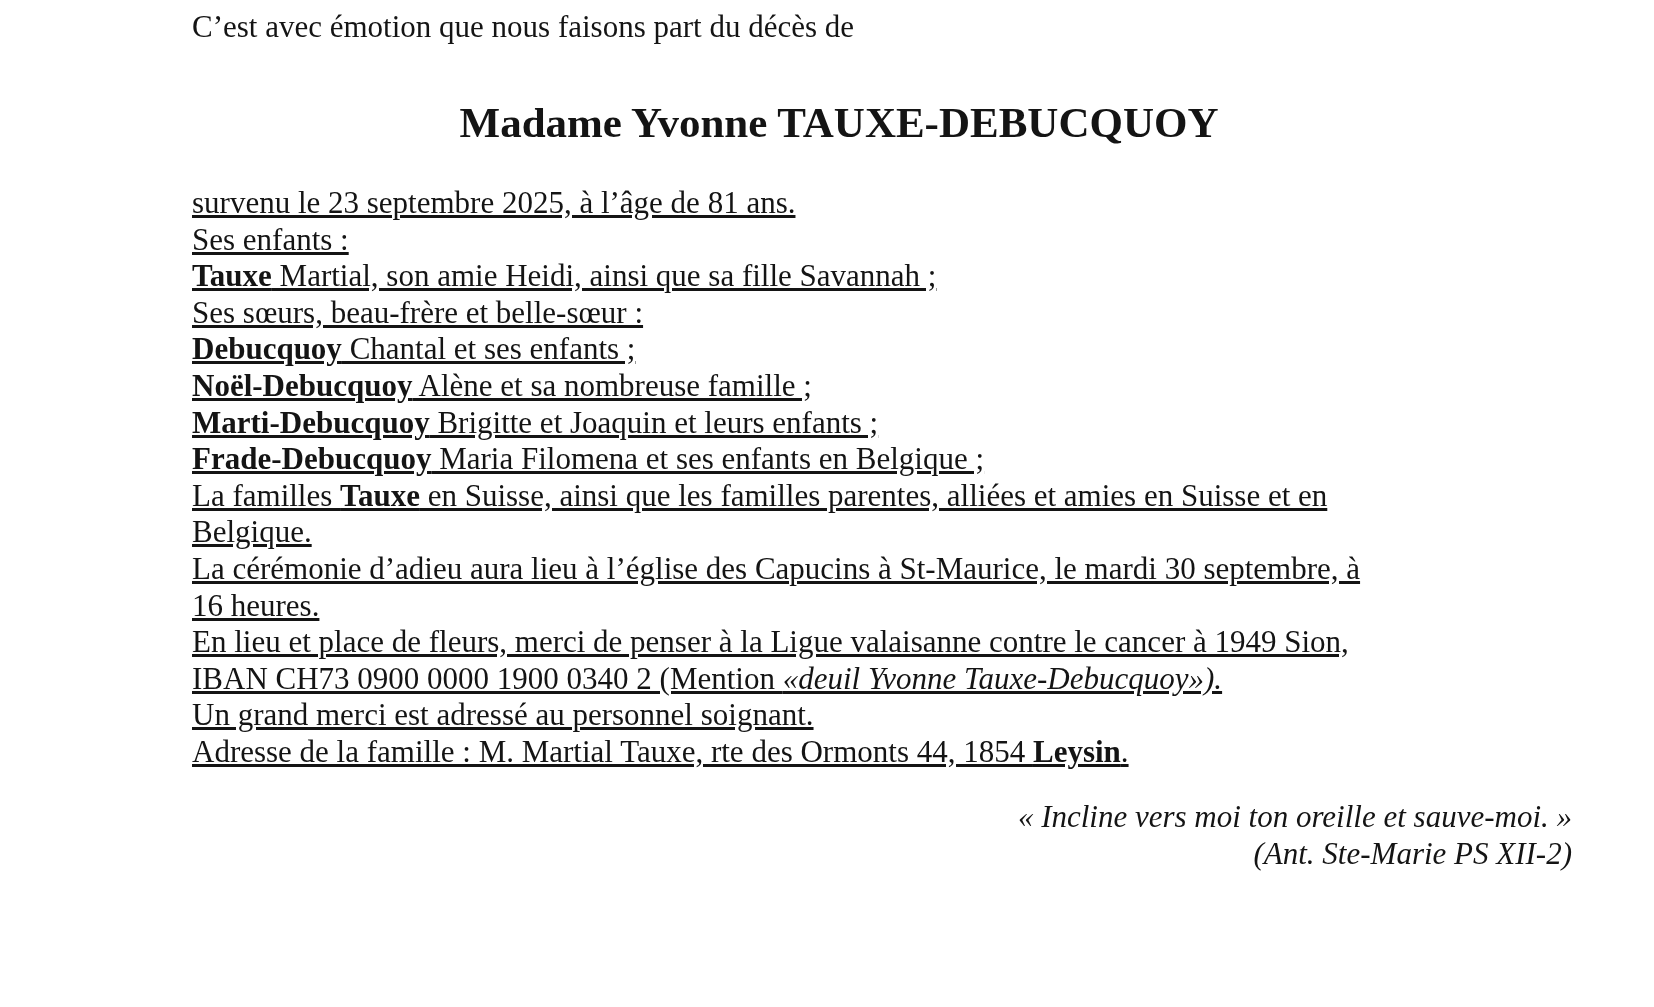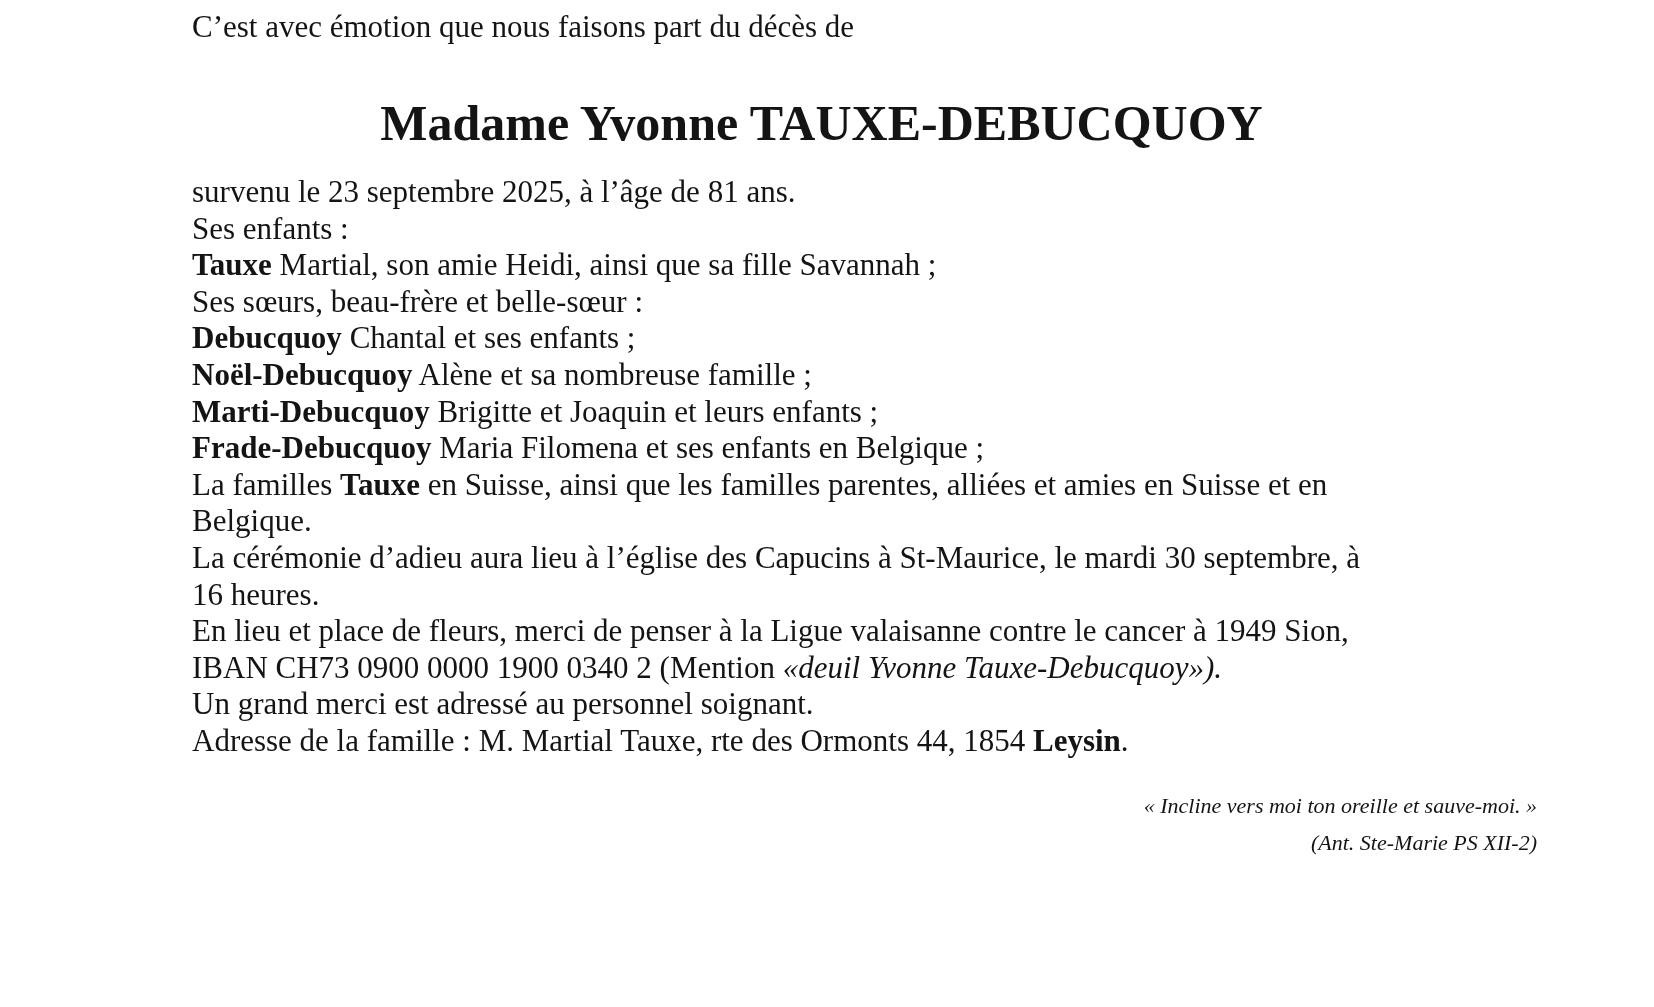--- a/index.html
+++ b/index.html
@@ -12,53 +12,54 @@
     height: 1007px;
     overflow: hidden;
     font-family: "Liberation Serif", "DejaVu Serif", serif;
     color: #141414;
     -webkit-font-smoothing: antialiased;
   }
   .page {
     box-sizing: border-box;
     width: 1654px;
     height: 927px;
-    padding: 8px 117px 0 192px;
+    padding: 8px 82px 0 192px;
     background: #ffffff;
     border-radius: 26px;
   }
   .intro-line {
     font-size: 31px;
     line-height: 37px;
     white-space: nowrap;
   }
   .doc-title {
     margin-top: 54px;
     margin-right: 86px; 
-    font-size: 50px;
+    font-size: 43px;
     line-height: 48px;
     font-weight: bold;
     text-align: center;
     white-space: nowrap;
   }
   .body-lines {
-    margin-top: 27px;
+    margin-top: 38px;
+    text-decoration: underline;
   }
   .body-line {
     font-size: 31px;
     line-height: 36.6px;
     white-space: nowrap;
   }
   .body-line .bold { font-weight: bold; }
   .body-line .italic { font-style: italic; }
   .closing-quote {
     margin-top: 27px;
     text-align: right;
     font-style: italic;
-    font-size: 22px;
+    font-size: 31px;
     line-height: 37.5px;
   }
 </style>
 </head>
 <body>
 
 <div class="page">
 
   <div class="intro-line">C’est avec émotion que nous faisons part du décès de</div>
 

